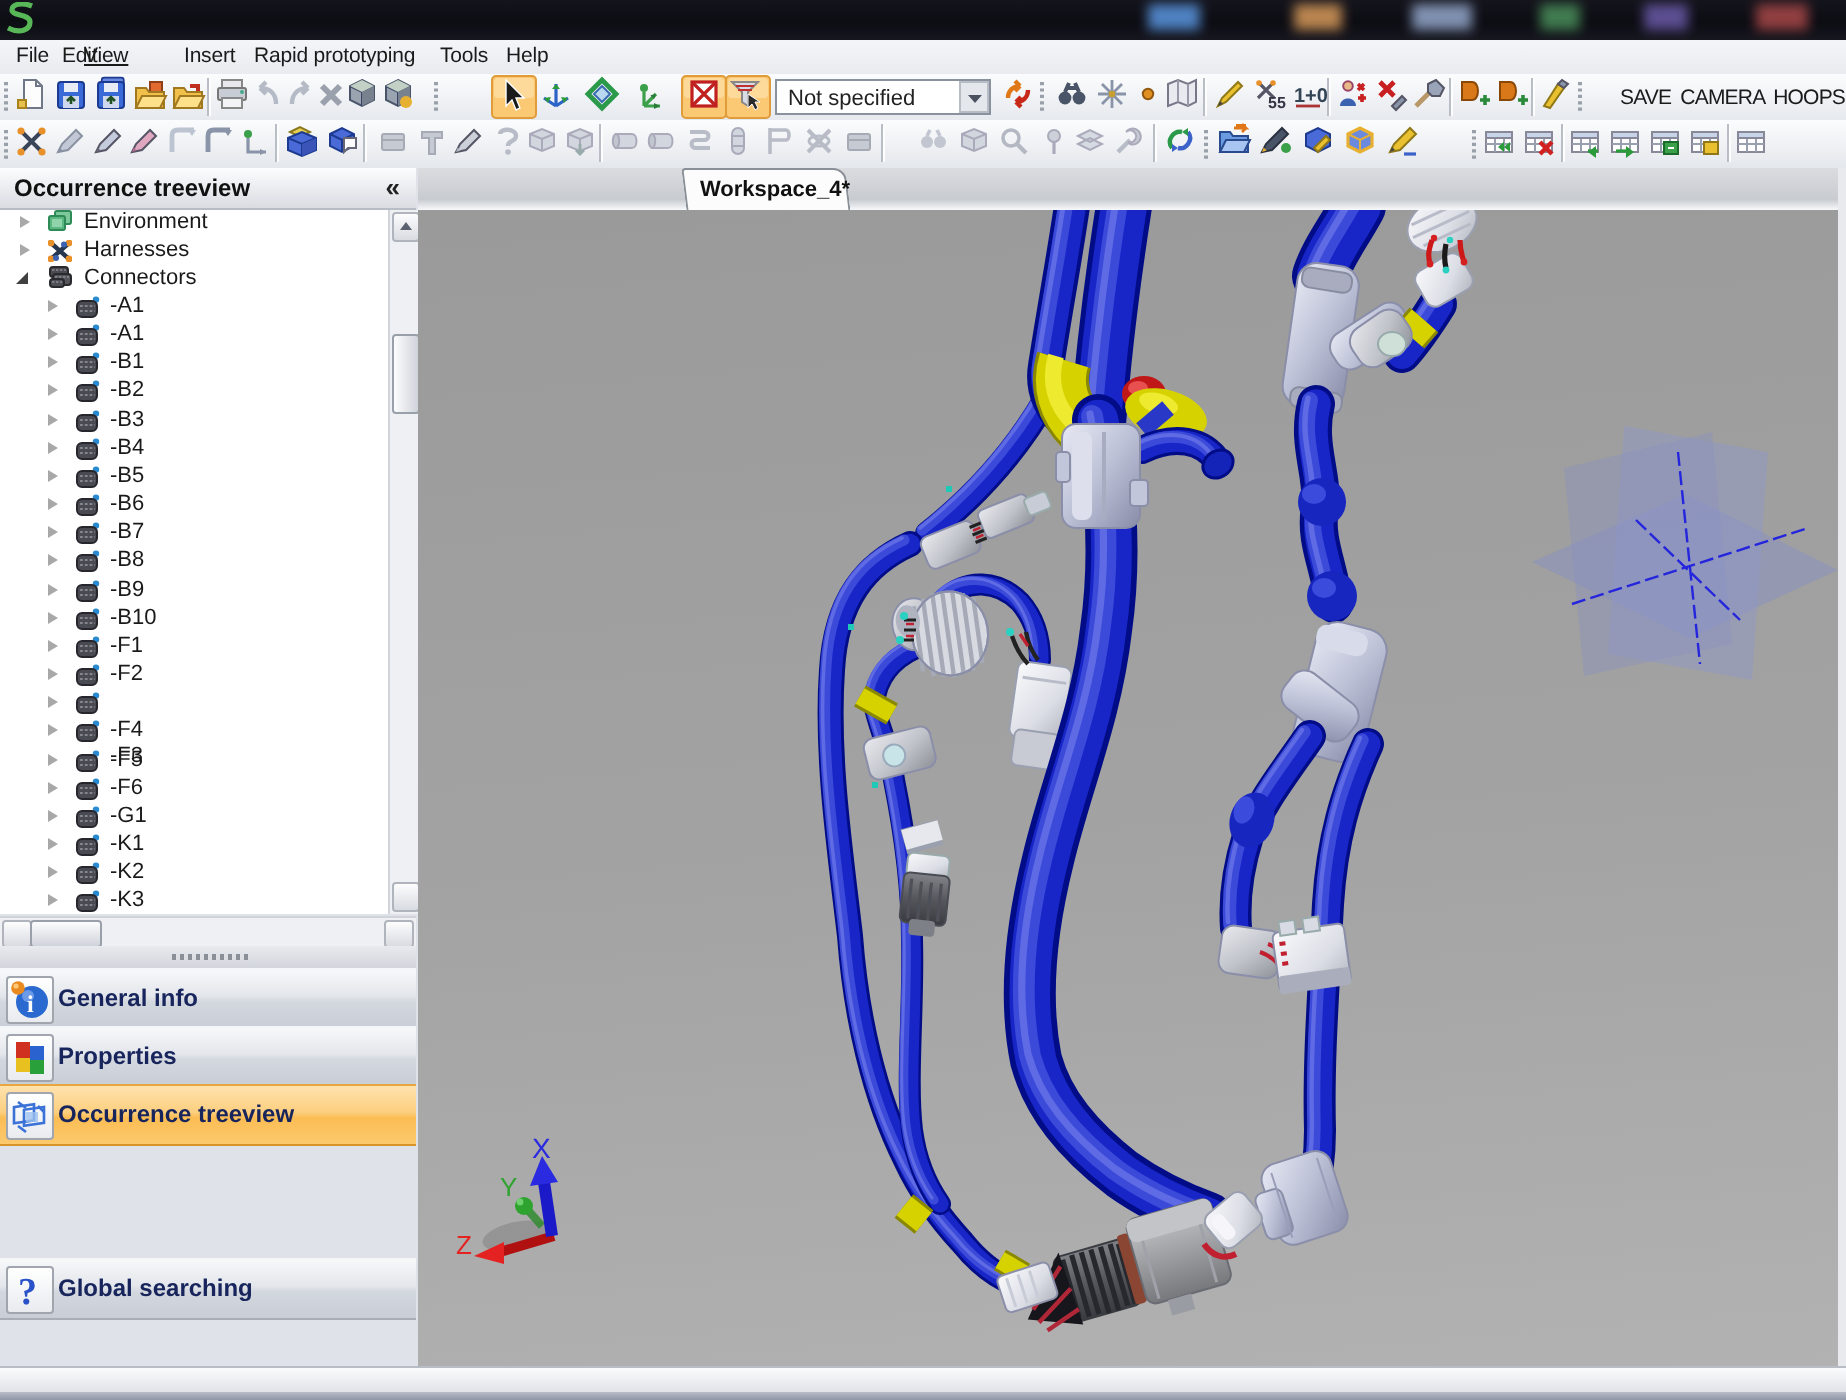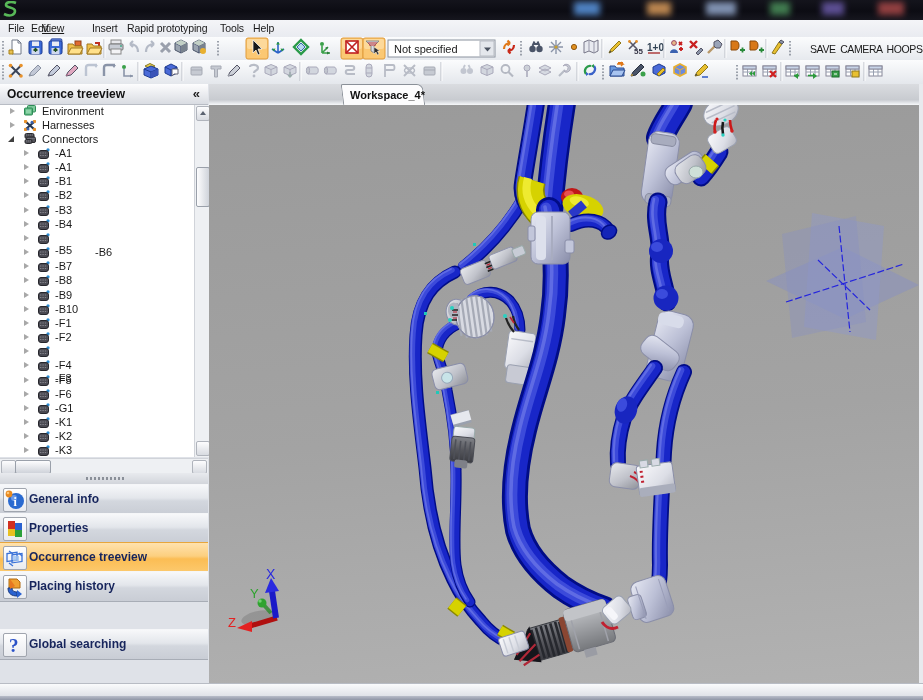--- a/index.html
+++ b/index.html
@@ -553,30 +553,30 @@
         </svg>
         <span class="tlab" style="left:55px;">-B4</span>
       </div>
   <div class="trow" style="top:127px;">
         <div class="texp" style="left:24px;top:3px;"></div>
         <svg class="tico" style="left:38px;top:1px;" viewBox="0 0 12 11">
           <circle cx="10" cy="1.8" r="1.6" fill="#2a8ad0"></circle>
           <rect x="0.5" y="2.5" width="10" height="8" rx="2.5" fill="#4a4a52" stroke="#26262c"></rect>
           <path d="M2,5 h7.5 M2,7.5 h7.5" stroke="#85858d" stroke-width="1" stroke-dasharray="1.4 1"></path>
         </svg>
-        <span class="tlab" style="left:55px;margin-top:12px;">-B5</span>
+        <span class="tlab" style="left:55px;">-B5</span>
       </div>
   <div class="trow" style="top:141px;">
         <div class="texp" style="left:24px;top:3px;"></div>
         <svg class="tico" style="left:38px;top:1px;" viewBox="0 0 12 11">
           <circle cx="10" cy="1.8" r="1.6" fill="#2a8ad0"></circle>
           <rect x="0.5" y="2.5" width="10" height="8" rx="2.5" fill="#4a4a52" stroke="#26262c"></rect>
           <path d="M2,5 h7.5 M2,7.5 h7.5" stroke="#85858d" stroke-width="1" stroke-dasharray="1.4 1"></path>
         </svg>
-        <span class="tlab" style="left:55px;margin-left:40px;">-B6</span>
+        <span class="tlab" style="left:55px;">-B6</span>
       </div>
   <div class="trow" style="top:155px;">
         <div class="texp" style="left:24px;top:3px;"></div>
         <svg class="tico" style="left:38px;top:1px;" viewBox="0 0 12 11">
           <circle cx="10" cy="1.8" r="1.6" fill="#2a8ad0"></circle>
           <rect x="0.5" y="2.5" width="10" height="8" rx="2.5" fill="#4a4a52" stroke="#26262c"></rect>
           <path d="M2,5 h7.5 M2,7.5 h7.5" stroke="#85858d" stroke-width="1" stroke-dasharray="1.4 1"></path>
         </svg>
         <span class="tlab" style="left:55px;">-B7</span>
       </div>
@@ -736,29 +736,20 @@
       <div class="ib" id="ico-oc"><svg width="22" height="22" viewBox="0 0 22 22">
           <g fill="none" stroke="#3a72d8" stroke-width="1.3">
             <rect x="3" y="7" width="10" height="8" transform="skewY(-8)"></rect>
             <rect x="8" y="9" width="10" height="8" transform="skewY(-8)"></rect>
             <path d="M5,4 l4,3 M15,6 l3,3 M5,16 l4,3"></path>
           </g>
           <rect x="9" y="9" width="6" height="5" fill="#9ec2f0" opacity="0.8"></rect>
         </svg></div>
       <div class="tx">Occurrence treeview</div>
     </div>
-  <div class="pbtn" style="top:487px;">
-      <div class="ib" id="ico-ph"><svg width="22" height="22" viewBox="0 0 22 22">
-          <path d="M5,3 h8 l3,3 v6 h-11 z" fill="#f0a030" stroke="#b06a10"></path>
-          <path d="M4,12 c0,6 4,8 9,8 l0,0 0,-4 -0,0 c-3,0 -5,-1 -5,-4 z" fill="#2a62d0" stroke="#1a3a80"></path>
-          <path d="M13,14 l5,4 -5,4 z" fill="#2a62d0"></path>
-          <path d="M6,3 l5,7 -5,3 z" fill="#e87820"></path>
-        </svg></div>
-      <div class="tx">Placing history</div>
-    </div>
   <div class="pbtn" style="top:545px;">
       <div class="ib" id="ico-gs"><svg width="22" height="22" viewBox="0 0 22 22">
           <text x="5" y="18" font-size="19" font-weight="bold" fill="#2a52c8" font-family="Liberation Serif">?</text>
         </svg></div>
       <div class="tx">Global searching</div>
     </div>
 </div>
 
 <div class="abs" id="tabbar">
   <div class="tab2">

